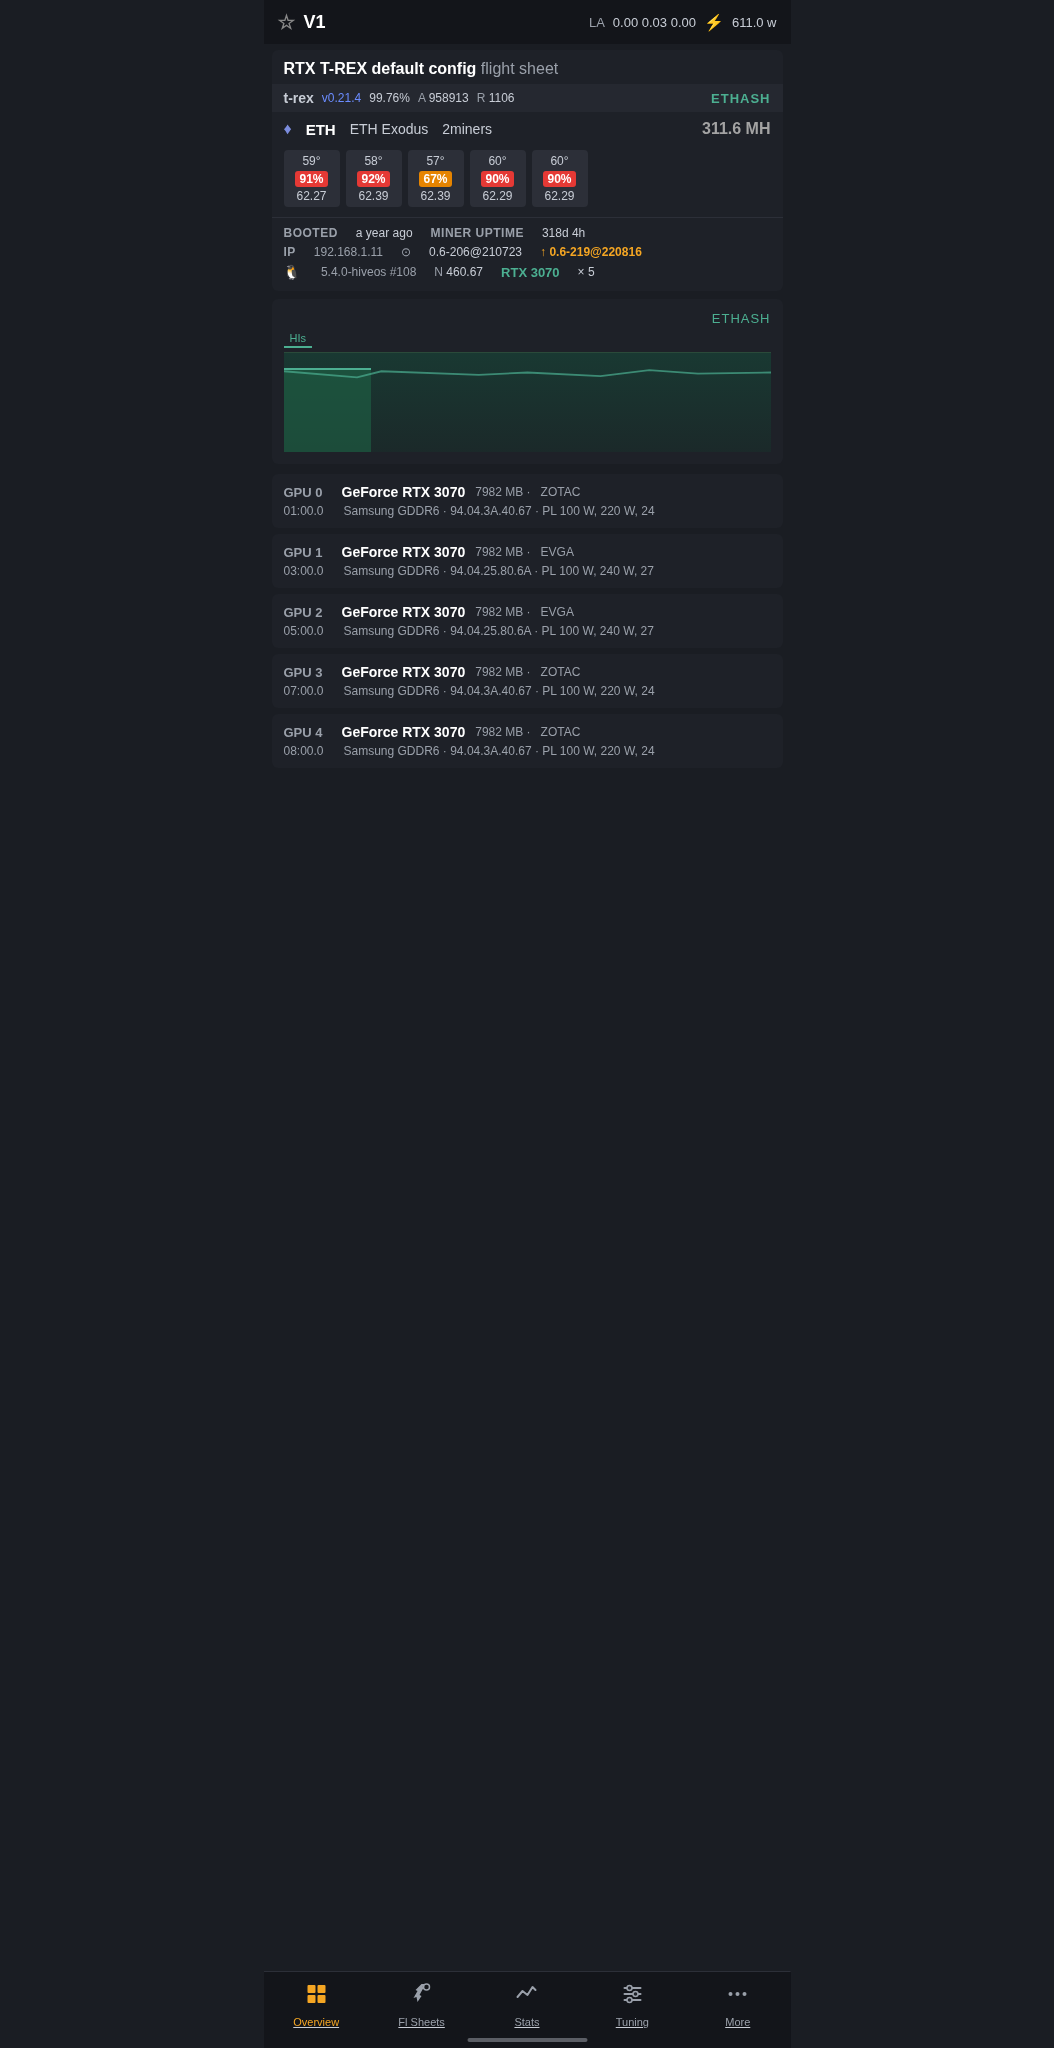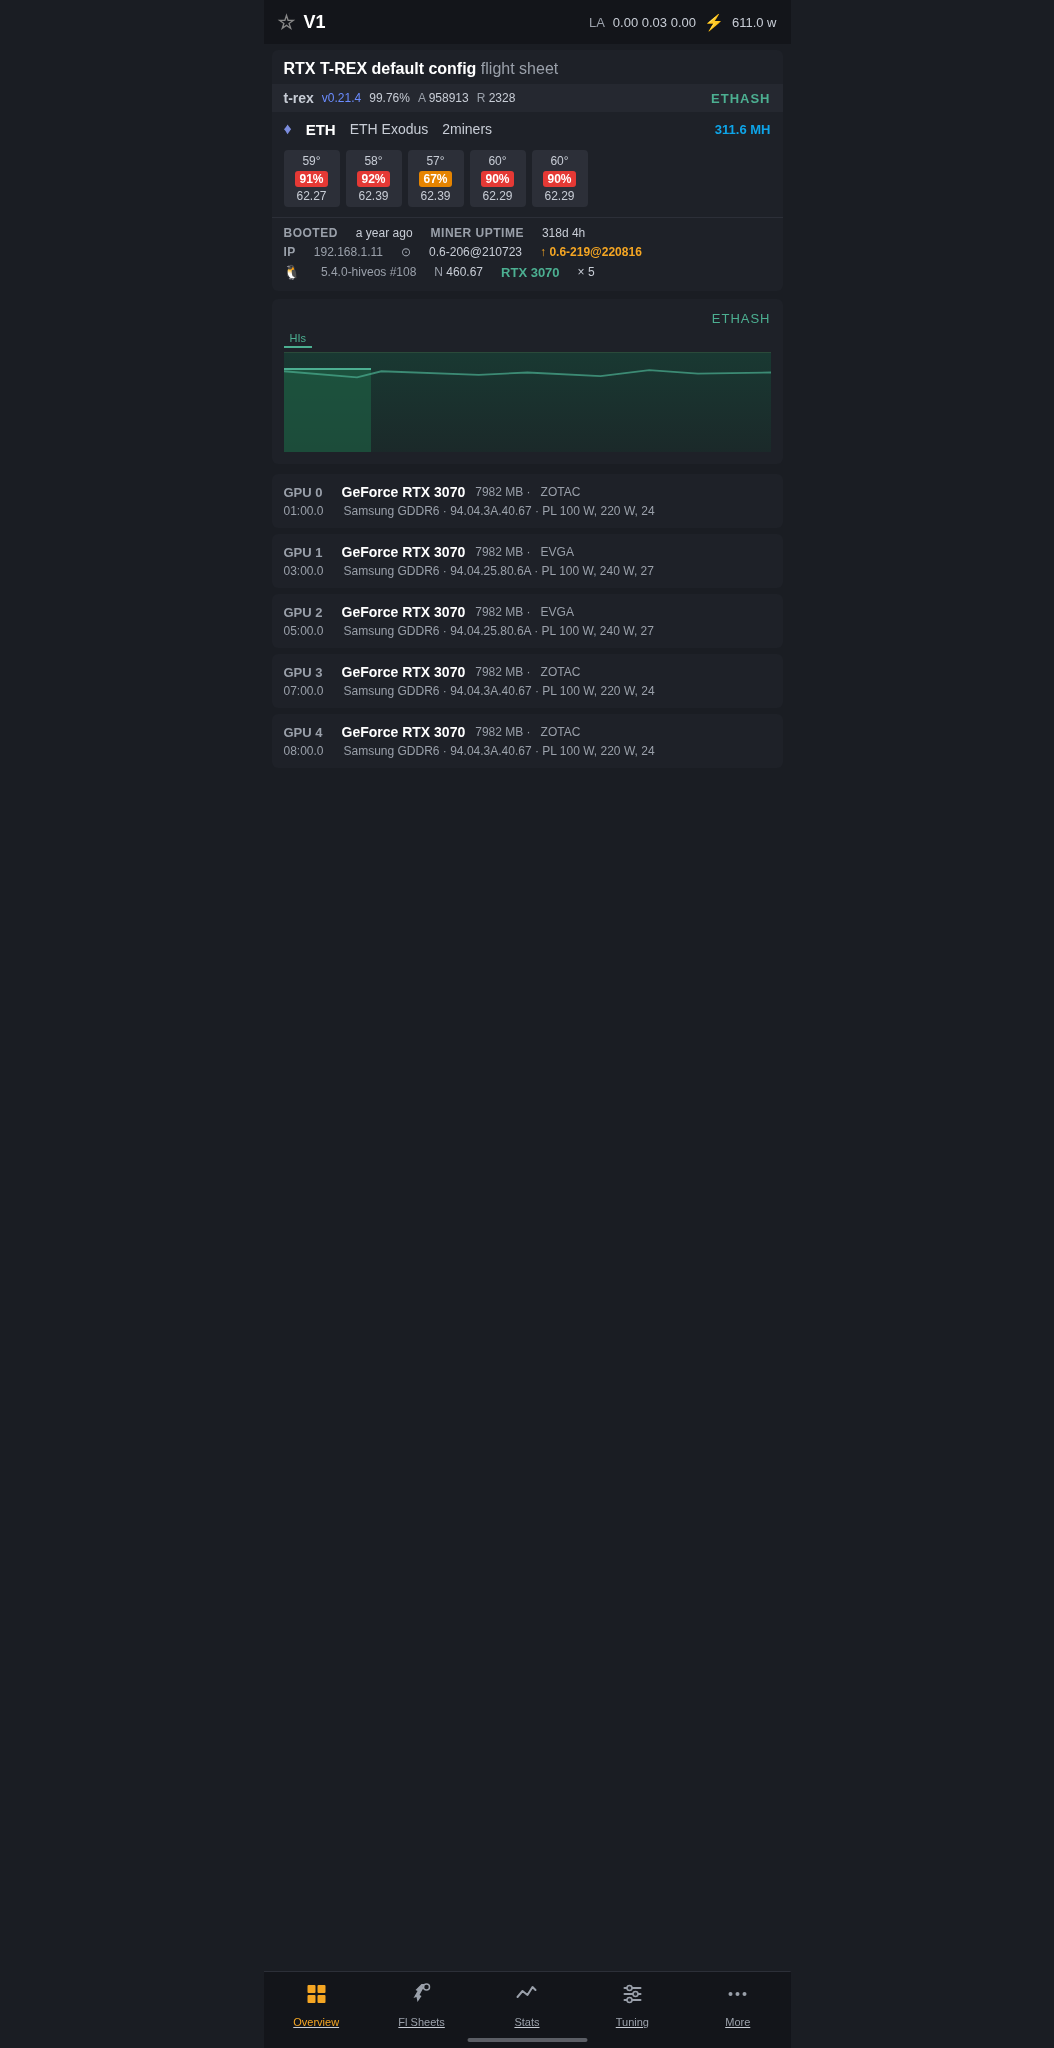--- a/index.html
+++ b/index.html
@@ -100,23 +100,23 @@
       gap: 14px;
     }
     .eth-logo {
       color: #7b8cde;
       font-size: 16px;
     }
     .coin-name { color: #ffffff; font-weight: 600; font-size: 15px; }
     .coin-pool { color: #c8cdd6; font-size: 14px; }
     .coin-miners { color: #c8cdd6; font-size: 14px; }
     .hashrate {
-      color: #0ea5e9;
+      color: #a3a3a3;
       font-weight: 700;
-      font-size: 13px;
+      font-size: 16px;
       white-space: nowrap;
     }
 
     
     .gpu-temps {
       padding: 4px 12px 10px;
       display: flex;
       gap: 6px;
       flex-wrap: wrap;
       align-items: center;
@@ -336,21 +336,21 @@
     <div class="miner-info">
       <span class="miner-name">t-rex</span>
       <span class="miner-version">v0.21.4</span>
       <span class="miner-stat">99.76%</span>
       <span class="miner-stat">
         <span class="label">A</span>
         <span>958913</span>
       </span>
       <span class="miner-stat">
         <span class="label">R</span>
-        <span>2328</span>
+        <span>1106</span>
       </span>
     </div>
     <span class="algo-badge">ETHASH</span>
   </div>
 
   <div class="coin-row">
     <div class="coin-info">
       <span class="eth-logo">♦</span>
       <span class="coin-name">ETH</span>
       <span class="coin-pool">ETH Exodus</span>

